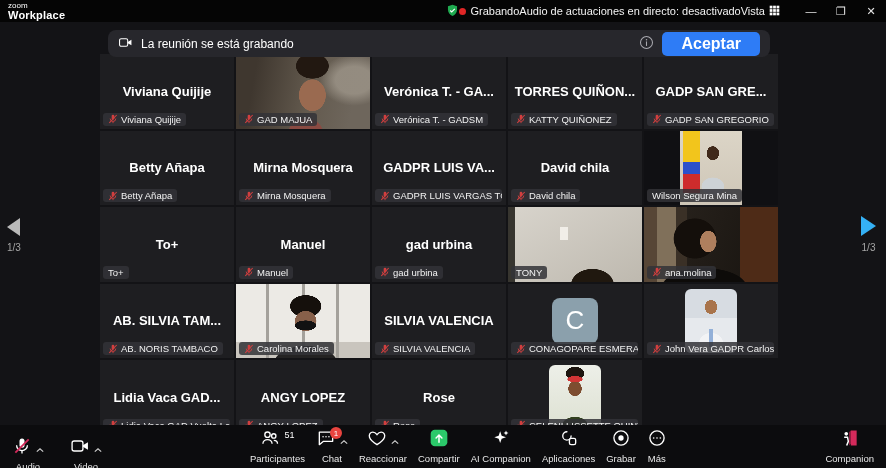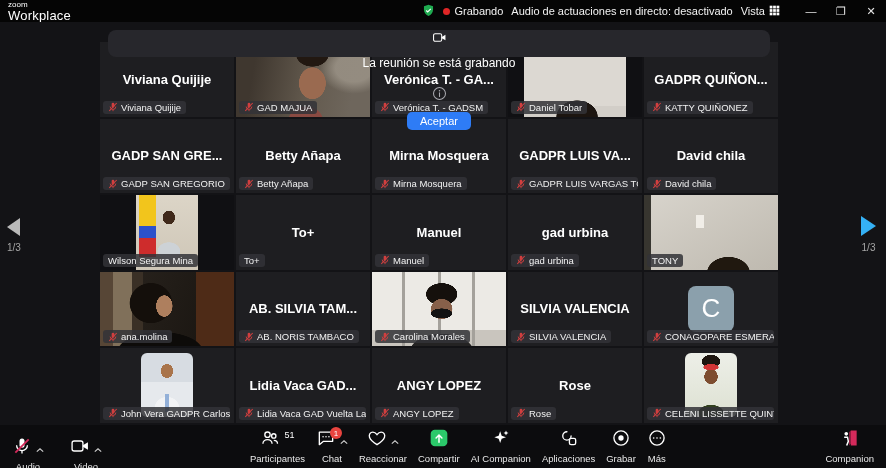--- a/index.html
+++ b/index.html
@@ -5,41 +5,41 @@
   * { margin:0; padding:0; box-sizing:border-box; }
   html,body { width:886px; height:468px; overflow:hidden; background:#000;
     font-family:"Liberation Sans","DejaVu Sans",sans-serif; }
   .app { position:relative; width:886px; height:468px; background:#c2410c; }
 
   
   .titlebar { position:absolute; top:0; left:0; width:100%; height:22px;
     background:#050505; display:flex; align-items:center; color:#fff; }
   .logo { padding-left:8px; line-height:1; }
   .logo-top { font-size:8px; }
-  .logo-bottom { font-size:13px; font-weight:normal; letter-spacing:.2px; }
-  .cluster { margin-left:auto; display:flex; align-items:center; gap:8px;
+  .logo-bottom { font-size:11px; font-weight:bold; letter-spacing:.2px; }
+  .cluster { margin-left:auto; display:flex; align-items:center; gap:0;
     font-size:11px; color:#f2f2f2; }
   .rec-dot { width:7px; height:7px; border-radius:50%; background:var(--record_red); display:inline-block; }
   .rec-wrap { display:flex; align-items:center; gap:4px; }
   .vista { display:flex; align-items:center; gap:4px; cursor:default; }
   .win { display:flex; margin-left:16px; }
   .win span { width:30px; text-align:center; font-size:11px; color:#e5e5e5; line-height:22px; }
 
   
   .main { position:absolute; top:22px; left:0; width:886px; height:403px;
     background:#131316; overflow:hidden; }
 
   .banner { position:absolute; left:108px; top:8px; width:662px; height:27px;
     background:#27272c; border-radius:8px; z-index:6; display:flex; align-items:center;
-    padding:0 10px; gap:8px; color:#fff; font-size:12px;flex-direction:column; }
+    padding:0 10px; gap:8px; color:#fff; font-size:12px; }
   .banner .spacer { flex:1; }
-  .accept-btn { background:var(--accent_blue); color:#fff; font-size:11px; font-weight:normal;
-    border:none; border-radius:5px; padding:3px 13px; cursor:pointer; }
-
-  .gallery { position:absolute; left:100px; top:20px; display:grid;
+  .accept-btn { background:var(--accent_blue); color:#fff; font-size:16px; font-weight:bold;
+    border:none; border-radius:5px; padding:3px 19px; cursor:pointer; }
+
+  .gallery { position:absolute; left:100px; top:32px; display:grid;
     grid-template-columns:repeat(5,134px); grid-auto-rows:74.5px; gap:2px; }
   .tile { position:relative; background:#1e1e21; overflow:hidden; }
   .tile.speaking { outline:2px solid var(--speaker_green); outline-offset:-2px; z-index:2; }
   .bigname { position:absolute; inset:0; display:flex; align-items:center; justify-content:center;
     font-size:13px; font-weight:bold; color:#fff; white-space:nowrap; overflow:hidden; }
   .plabel { position:absolute; left:3px; bottom:3px; display:flex; align-items:center; gap:3px;
     background:rgba(50,50,55,.85); border-radius:3px; padding:1px 5px; font-size:9.5px;
     color:#f2f2f2; max-width:127px; white-space:nowrap; overflow:hidden; z-index:3; }
   .plabel svg { flex:0 0 auto; display:block; }
 
@@ -219,37 +219,21 @@
                 <rect x="4.4" y="0.8" width="3.2" height="6" rx="1.6" fill="#d13f3f"></rect>
                 <path d="M2.6 5.5a3.4 3.4 0 0 0 6.8 0" stroke="#d13f3f" stroke-width="1.1" fill="none"></path>
                 <line x1="6" y1="8.9" x2="6" y2="11" stroke="#d13f3f" stroke-width="1.1"></line>
                 <line x1="1.6" y1="10.6" x2="10.4" y2="1.2" stroke="#d13f3f" stroke-width="1.3"></line>
               </svg>
             </span>
             <span>Verónica T. - GADSM</span>
           </div>
         </div>
         <div class="tile">
-          <div class="vidwrap">
-            <div class="art-daniel"></div>
-          </div>
-          <div class="plabel">
-            <span>
-              <svg viewBox="0 0 12 12" width="10" height="10">
-                <rect x="4.4" y="0.8" width="3.2" height="6" rx="1.6" fill="#d13f3f"></rect>
-                <path d="M2.6 5.5a3.4 3.4 0 0 0 6.8 0" stroke="#d13f3f" stroke-width="1.1" fill="none"></path>
-                <line x1="6" y1="8.9" x2="6" y2="11" stroke="#d13f3f" stroke-width="1.1"></line>
-                <line x1="1.6" y1="10.6" x2="10.4" y2="1.2" stroke="#d13f3f" stroke-width="1.3"></line>
-              </svg>
-            </span>
-            <span>Daniel Tobar</span>
-          </div>
-        </div>
-        <div class="tile">
-          <div class="bigname">GADPR QUIÑON...</div>
+          <div class="bigname">TORRES QUIÑON...</div>
           <div class="plabel">
             <span>
               <svg viewBox="0 0 12 12" width="10" height="10">
                 <rect x="4.4" y="0.8" width="3.2" height="6" rx="1.6" fill="#d13f3f"></rect>
                 <path d="M2.6 5.5a3.4 3.4 0 0 0 6.8 0" stroke="#d13f3f" stroke-width="1.1" fill="none"></path>
                 <line x1="6" y1="8.9" x2="6" y2="11" stroke="#d13f3f" stroke-width="1.1"></line>
                 <line x1="1.6" y1="10.6" x2="10.4" y2="1.2" stroke="#d13f3f" stroke-width="1.3"></line>
               </svg>
             </span>
             <span>KATTY QUIÑONEZ</span>

